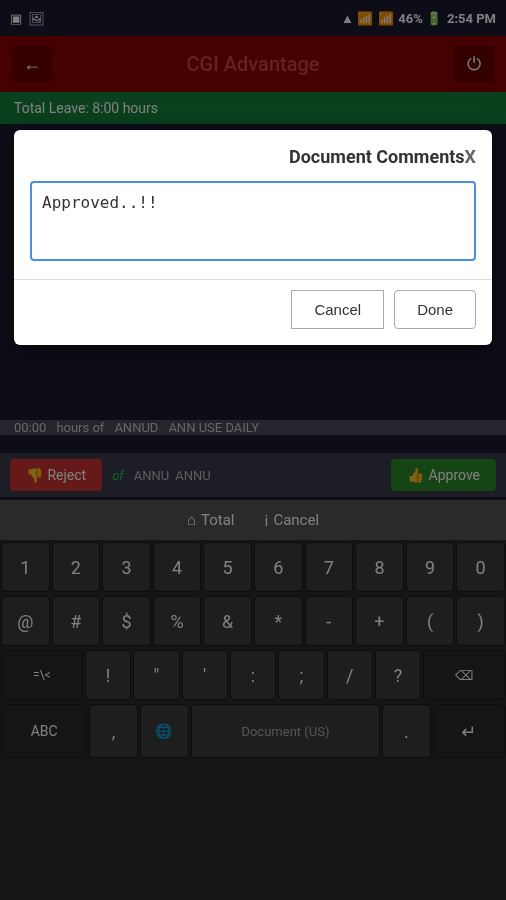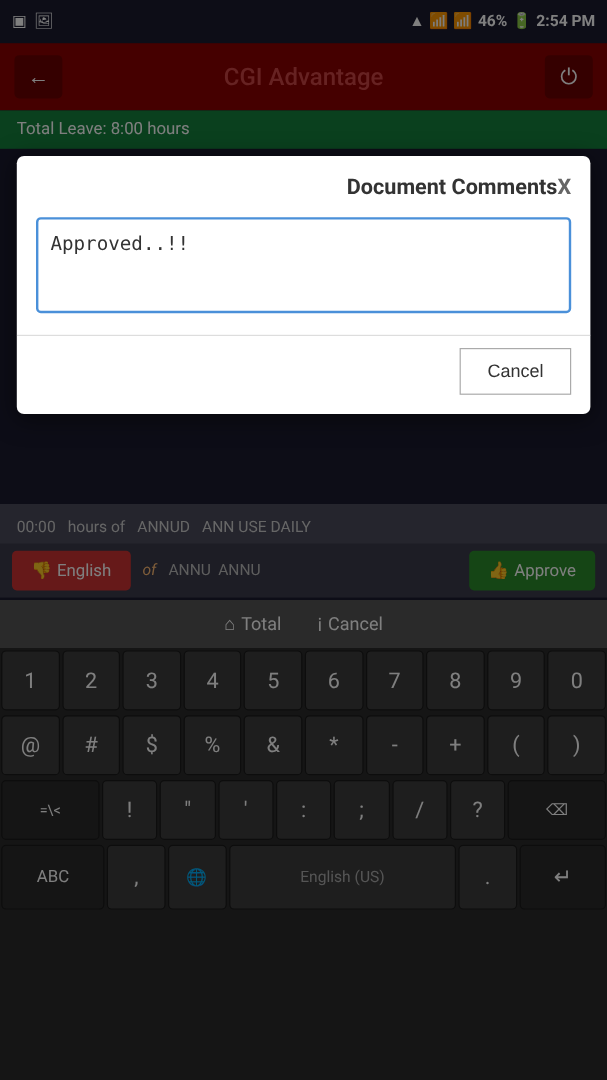--- a/index.html
+++ b/index.html
@@ -169,21 +169,21 @@
       cursor: pointer;
     }
 
     
     .app-row {
       position: absolute;
       top: 420px;
       left: 0;
       right: 0;
       background: #4a4a5a;
-      padding: 12px 14px;
+      padding: 0 14px;
       display: flex;
       gap: 10px;
       font-size: 13px;
       color: #ccc;
       z-index: 5;
     }
     .app-buttons {
       position: absolute;
       top: 453px;
       left: 0;
@@ -209,21 +209,21 @@
       color: white;
       padding: 8px 16px;
       border-radius: 4px;
       font-size: 14px;
       display: flex;
       align-items: center;
       gap: 4px;
       margin-left: auto;
     }
     .of-text {
-      color: #fdba74;
+      color: #22c55e;
       font-size: 13px;
       align-self: center;
       margin: 0 4px;
       font-style: italic;
     }
     .annu-text {
       color: #bbb;
       font-size: 13px;
       align-self: center;
       text-align: center;
@@ -348,34 +348,35 @@
   <div class="modal-header">
     <span class="modal-title">Document Comments</span>
     <span class="modal-close">X</span>
   </div>
   <div class="modal-body">
     <textarea class="modal-textarea" style="">Approved..!!</textarea>
   </div>
   <div class="modal-divider"></div>
   <div class="modal-footer">
     <button class="btn-cancel">Cancel</button>
+    <button class="btn-done">Done</button>
   </div>
 </div>
 
 <div class="app-row">
   <span>00:00</span>
   <span>hours of</span>
   <span>ANNUD</span>
   <span>ANN USE DAILY</span>
 </div>
 
 <div class="app-buttons">
   <div class="btn-reject">
     <span>👎</span>
-    <span>English</span>
+    <span>Reject</span>
   </div>
   <span class="of-text">of</span>
   <span class="annu-text">ANNU</span>
   <span class="annu-text">ANNU</span>
   <div class="btn-approve">
     <span>👍</span>
     <span>Approve</span>
   </div>
 </div>
 
@@ -427,17 +428,17 @@
     <div class="key">;</div>
     <div class="key">/</div>
     <div class="key">?</div>
     <div class="key dark wide">⌫</div>
   </div>
 
   <div class="key-row key-abc-row">
     <div class="key dark wide" style="font-size:14px">ABC</div>
     <div class="key">,</div>
     <div class="key" style="font-size:14px">🌐</div>
-    <div class="key space">English (US)</div>
+    <div class="key space">Document (US)</div>
     <div class="key">.</div>
     <div class="key dark action">↵</div>
   </div>
 </div>
 
 </body></html>

